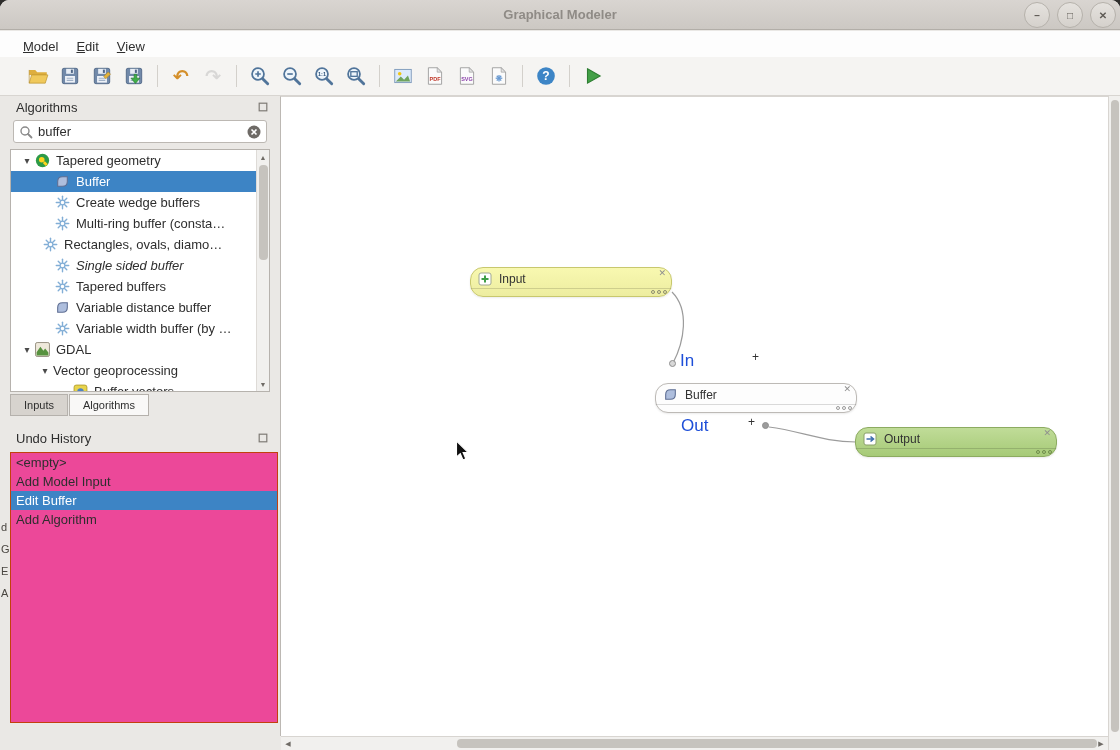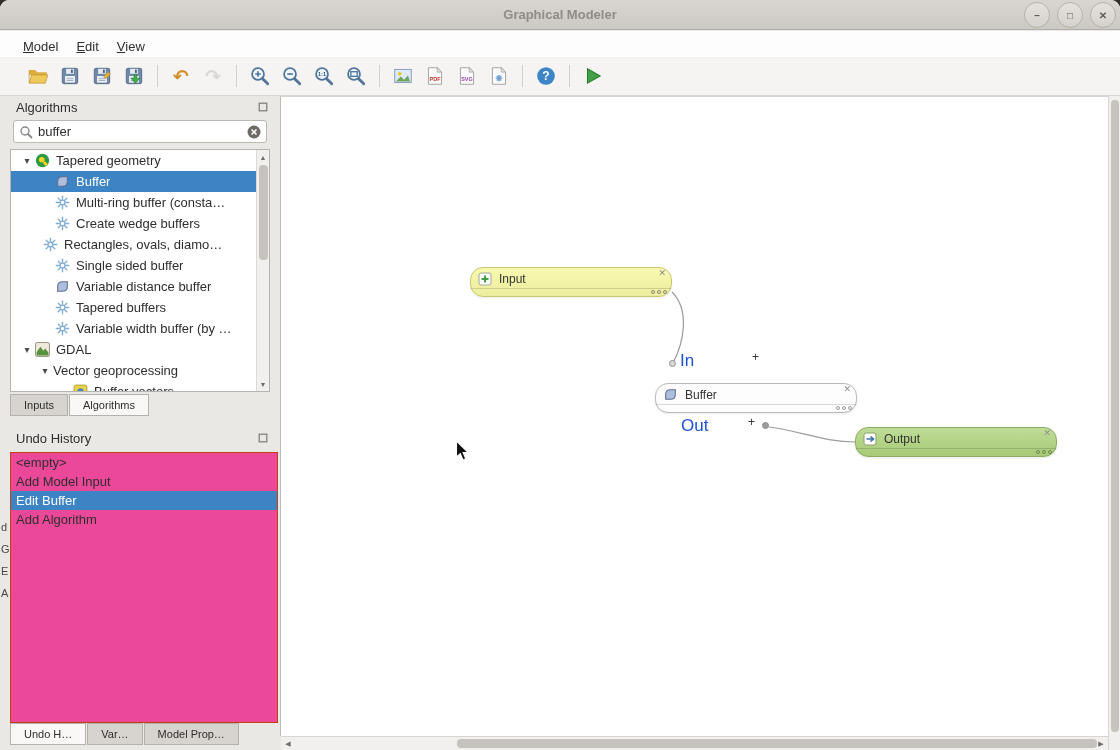--- a/index.html
+++ b/index.html
@@ -305,89 +305,89 @@
             <svg width="15" height="15" viewBox="0 0 14 14">
               <g stroke="#82aed6" stroke-width="1.3" stroke-linecap="round">
                 <line x1="7" y1="1.2" x2="7" y2="12.8"></line>
                 <line x1="1.2" y1="7" x2="12.8" y2="7"></line>
                 <line x1="3" y1="3" x2="11" y2="11"></line>
                 <line x1="11" y1="3" x2="3" y2="11"></line>
               </g>
               <circle cx="7" cy="7" r="2.2" fill="#fff" stroke="#82aed6" stroke-width="1.1"></circle>
             </svg>
           </span>
-          <span class="lbl">Multi-ring buffer (consta…</span>
+          <span class="lbl">Create wedge buffers</span>
         </div>
         <div class="tree-item" style="padding-left: 44px;">
           <span class="icon t-icon">
             <svg width="15" height="15" viewBox="0 0 14 14">
               <g stroke="#82aed6" stroke-width="1.3" stroke-linecap="round">
                 <line x1="7" y1="1.2" x2="7" y2="12.8"></line>
                 <line x1="1.2" y1="7" x2="12.8" y2="7"></line>
                 <line x1="3" y1="3" x2="11" y2="11"></line>
                 <line x1="11" y1="3" x2="3" y2="11"></line>
               </g>
               <circle cx="7" cy="7" r="2.2" fill="#fff" stroke="#82aed6" stroke-width="1.1"></circle>
             </svg>
           </span>
-          <span class="lbl">Create wedge buffers</span>
+          <span class="lbl">Multi-ring buffer (consta…</span>
         </div>
         <div class="tree-item" style="padding-left: 32px;">
           <span class="icon t-icon">
             <svg width="15" height="15" viewBox="0 0 14 14">
               <g stroke="#82aed6" stroke-width="1.3" stroke-linecap="round">
                 <line x1="7" y1="1.2" x2="7" y2="12.8"></line>
                 <line x1="1.2" y1="7" x2="12.8" y2="7"></line>
                 <line x1="3" y1="3" x2="11" y2="11"></line>
                 <line x1="11" y1="3" x2="3" y2="11"></line>
               </g>
               <circle cx="7" cy="7" r="2.2" fill="#fff" stroke="#82aed6" stroke-width="1.1"></circle>
             </svg>
           </span>
           <span class="lbl">Rectangles, ovals, diamo…</span>
         </div>
-        <div class="tree-item" style="padding-left: 44px;">
+        <div class="tree-item" style="padding-left: 44px; font-style: italic;">
           <span class="icon t-icon">
             <svg width="15" height="15" viewBox="0 0 14 14">
               <g stroke="#82aed6" stroke-width="1.3" stroke-linecap="round">
                 <line x1="7" y1="1.2" x2="7" y2="12.8"></line>
                 <line x1="1.2" y1="7" x2="12.8" y2="7"></line>
                 <line x1="3" y1="3" x2="11" y2="11"></line>
                 <line x1="11" y1="3" x2="3" y2="11"></line>
               </g>
               <circle cx="7" cy="7" r="2.2" fill="#fff" stroke="#82aed6" stroke-width="1.1"></circle>
             </svg>
           </span>
           <span class="lbl">Single sided buffer</span>
         </div>
         <div class="tree-item" style="padding-left: 44px;">
           <span class="icon t-icon">
             <svg width="15" height="15" viewBox="0 0 14 14">
-              <path d="M2.5 11.5V7Q2.5 2.5 7 2.5h4.5v4.5q0 4.5-4.5 4.5z" fill="#aebedd" stroke="#5f6f94" stroke-width="1"></path>
-            </svg>
-          </span>
-          <span class="lbl">Variable distance buffer</span>
-        </div>
-        <div class="tree-item" style="padding-left: 44px;">
-          <span class="icon t-icon">
-            <svg width="15" height="15" viewBox="0 0 14 14">
               <g stroke="#82aed6" stroke-width="1.3" stroke-linecap="round">
                 <line x1="7" y1="1.2" x2="7" y2="12.8"></line>
                 <line x1="1.2" y1="7" x2="12.8" y2="7"></line>
                 <line x1="3" y1="3" x2="11" y2="11"></line>
                 <line x1="11" y1="3" x2="3" y2="11"></line>
               </g>
               <circle cx="7" cy="7" r="2.2" fill="#fff" stroke="#82aed6" stroke-width="1.1"></circle>
             </svg>
           </span>
           <span class="lbl">Tapered buffers</span>
         </div>
         <div class="tree-item" style="padding-left: 44px;">
           <span class="icon t-icon">
             <svg width="15" height="15" viewBox="0 0 14 14">
+              <path d="M2.5 11.5V7Q2.5 2.5 7 2.5h4.5v4.5q0 4.5-4.5 4.5z" fill="#aebedd" stroke="#5f6f94" stroke-width="1"></path>
+            </svg>
+          </span>
+          <span class="lbl">Variable distance buffer</span>
+        </div>
+        <div class="tree-item" style="padding-left: 44px;">
+          <span class="icon t-icon">
+            <svg width="15" height="15" viewBox="0 0 14 14">
               <g stroke="#82aed6" stroke-width="1.3" stroke-linecap="round">
                 <line x1="7" y1="1.2" x2="7" y2="12.8"></line>
                 <line x1="1.2" y1="7" x2="12.8" y2="7"></line>
                 <line x1="3" y1="3" x2="11" y2="11"></line>
                 <line x1="11" y1="3" x2="3" y2="11"></line>
               </g>
               <circle cx="7" cy="7" r="2.2" fill="#fff" stroke="#82aed6" stroke-width="1.1"></circle>
             </svg>
           </span>
           <span class="lbl">Variable width buffer (by …</span>
@@ -435,25 +435,20 @@
       </svg>
     </span>
 
   <div class="undo-box" id="undo-list">
       <div class="undo-item">&lt;empty&gt;</div>
       <div class="undo-item">Add Model Input</div>
       <div class="undo-item selected">Edit Buffer</div>
       <div class="undo-item">Add Algorithm</div>
     </div>
 
-  <div class="dock-tabs" id="bottom-tabs" style="top:723px">
-      <div class="dock-tab active">Undo H…</div>
-      <div class="dock-tab">Var…</div>
-      <div class="dock-tab">Model Prop…</div>
-    </div>
 
   <div class="canvas">
     <svg class="wires" width="830" height="640">
       <path class="wire" d="M391,195 C409,213 403,245 392,266"></path>
       <path class="wire" d="M488,330 C520,334 542,345 575,345"></path>
     </svg>
 
     <div class="node node-input" style="left:189px;top:170px">
       <div class="n-main">
         <span class="icon">

